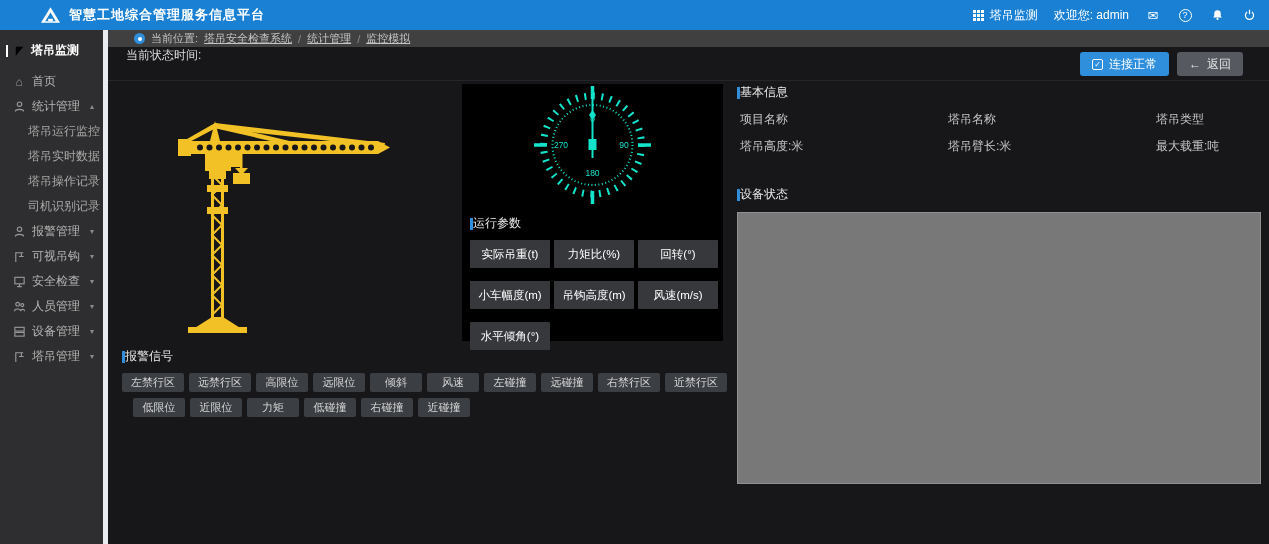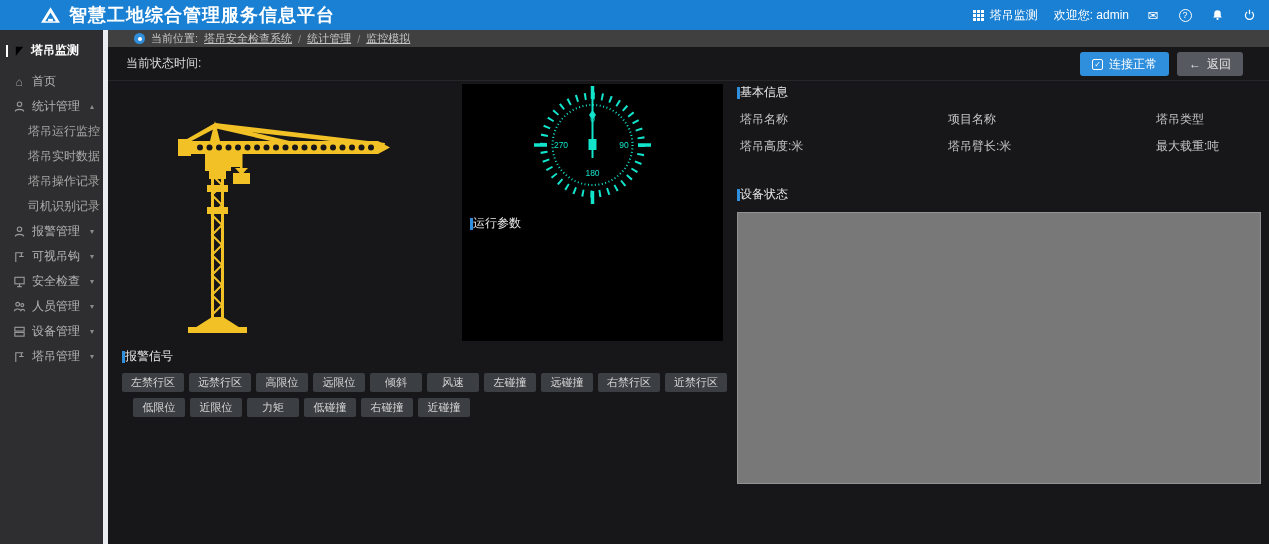--- a/index.html
+++ b/index.html
@@ -2,21 +2,21 @@
 <html><head>
 <meta charset="utf-8">
 <style>
   * { margin:0; padding:0; box-sizing:border-box; }
   body { font-family:"Liberation Sans","DejaVu Sans",sans-serif; }
   .app { position:relative; width:1269px; height:544px; overflow:hidden; background:#e9edf1; }
 
   
   .hdr { position:absolute; left:0; top:0; width:1269px; height:30px; background:#1a80d4;
          display:flex; align-items:center; color:#fff; padding-left:40px; z-index:5; }
-  .hdr-title { font-size:18px; font-weight:bold; letter-spacing:1px; margin-left:8px; }
+  .hdr-title { font-size:13px; font-weight:bold; letter-spacing:1px; margin-left:8px; }
   .hdr-right { position:absolute; right:12px; top:0; height:30px; display:flex; align-items:center; gap:16px; }
   .hdr-mod { display:flex; align-items:center; gap:6px; font-size:12px; cursor:pointer; }
   .grid-ic { display:grid; grid-template-columns:repeat(3,3px); grid-auto-rows:3px; gap:1px; }
   .grid-ic i { background:#fff; display:block; }
   .welcome { font-size:12px; }
   .hdr-ic { width:16px; height:16px; display:flex; align-items:center; justify-content:center;
             font-size:13px; color:#fff; cursor:pointer; }
   .help-ic { width:13px; height:13px; border:1px solid #fff; border-radius:50%; font-size:9px;
              line-height:11px; text-align:center; }
 
@@ -36,21 +36,21 @@
   .crumb { position:absolute; left:108px; top:30px; width:1161px; height:17px; background:#404040;
            display:flex; align-items:center; gap:6px; padding-left:26px; font-size:11px; color:#c4c4c4; }
   .loc { width:11px; height:11px; border-radius:50%; background:#2f8fdd; display:flex;
          align-items:center; justify-content:center; }
   .loc .dot { width:4px; height:4px; border-radius:50%; background:#fff; display:block; }
   .crumb .sep { color:#8b8b8b; }
   .crumb-link { cursor:pointer;text-decoration:underline; }
 
   
   .content { position:absolute; left:108px; top:47px; width:1161px; height:497px; background:#17171a; }
-  .status-row { height:34px; border-bottom:1px solid #26262a; display:flex; align-items:center;
+  .status-row { height:34px; border-bottom:1px solid #26262a; display:flex; align-items:flex-start;
                 padding-left:18px; font-size:12px; color:#dcdcdc; }
   .btns { position:absolute; right:26px; top:5px; display:flex; gap:8px; }
   .btn { height:24px; display:flex; align-items:center; gap:6px; padding:0 12px; border-radius:3px;
          font-size:12px; color:#fff; cursor:pointer; border:none; }
   .btn-connect { background:#2f8fdd; }
   .btn-back { background:#565a60; color:#e3e3e3; }
   .chk { width:11px; height:11px; border:1px solid #fff; border-radius:2px; font-size:8px;
          line-height:10px; text-align:center; }
 
   .sec-title { display:flex; align-items:center; font-size:12px; color:#e8e8e8; }
@@ -321,30 +321,39 @@
         <g>
           <line x1="130.5" y1="74" x2="130.5" y2="9" stroke="#12e3cb" stroke-width="2"></line>
           <polygon points="130.5,26 134,31 130.5,36 127,31" fill="#12e3cb"></polygon>
           <rect x="126.5" y="55" width="8" height="11" fill="#12e3cb"></rect>
         </g>
       </svg>
       <div class="sec-title">
         <span class="bar"></span>
         <span>运行参数</span>
       </div>
+      <div class="p-grid">
+        <div class="p-tile">实际吊重(t)</div>
+        <div class="p-tile">力矩比(%)</div>
+        <div class="p-tile">回转(°)</div>
+        <div class="p-tile">小车幅度(m)</div>
+        <div class="p-tile">吊钩高度(m)</div>
+        <div class="p-tile">风速(m/s)</div>
+        <div class="p-tile">水平倾角(°)</div>
+      </div>
     </div>
 
     <div class="right-panel">
       <div class="sec-title">
         <span class="bar"></span>
         <span>基本信息</span>
       </div>
       <div class="info-grid">
+        <span>项目名称</span>
         <span>塔吊名称</span>
-        <span>项目名称</span>
         <span>塔吊类型</span>
         <span>塔吊高度:米</span>
         <span>塔吊臂长:米</span>
         <span>最大载重:吨</span>
       </div>
       <div class="sec-title t2">
         <span class="bar"></span>
         <span>设备状态</span>
       </div>
       <div class="device-box"></div>

